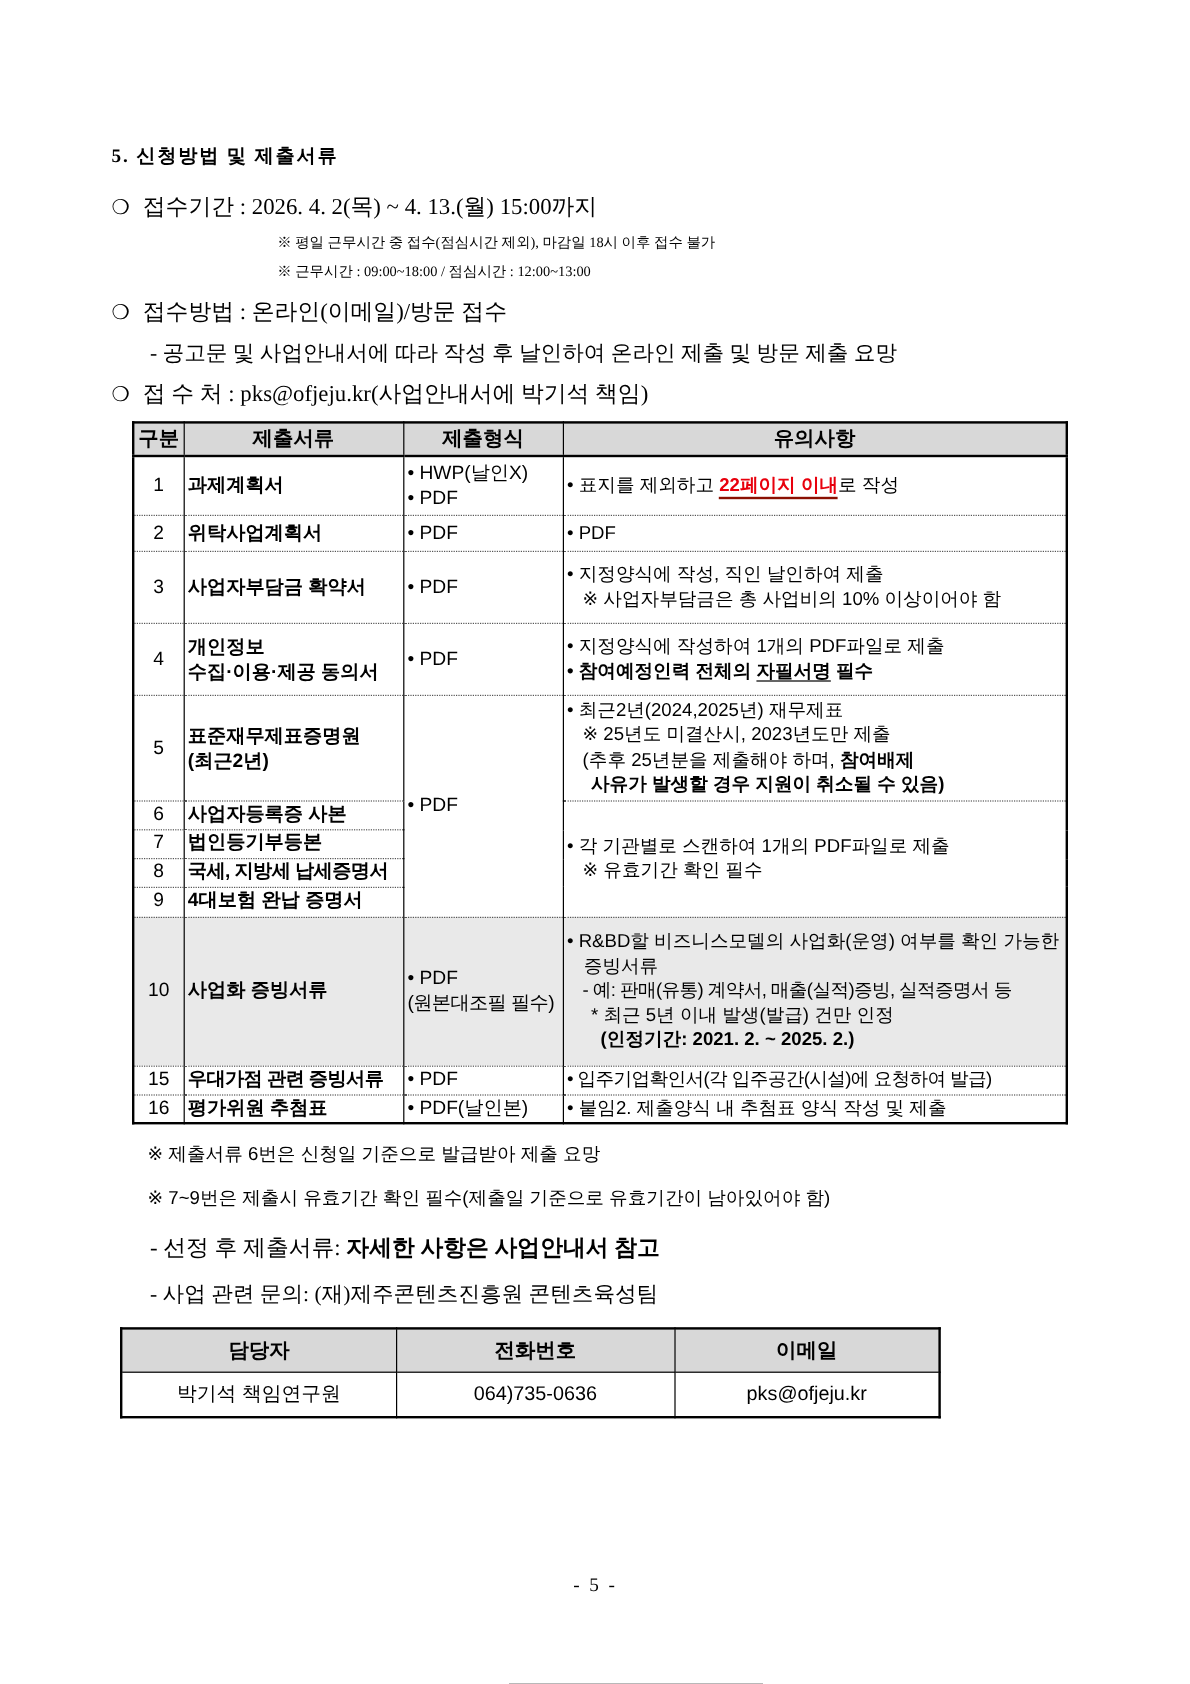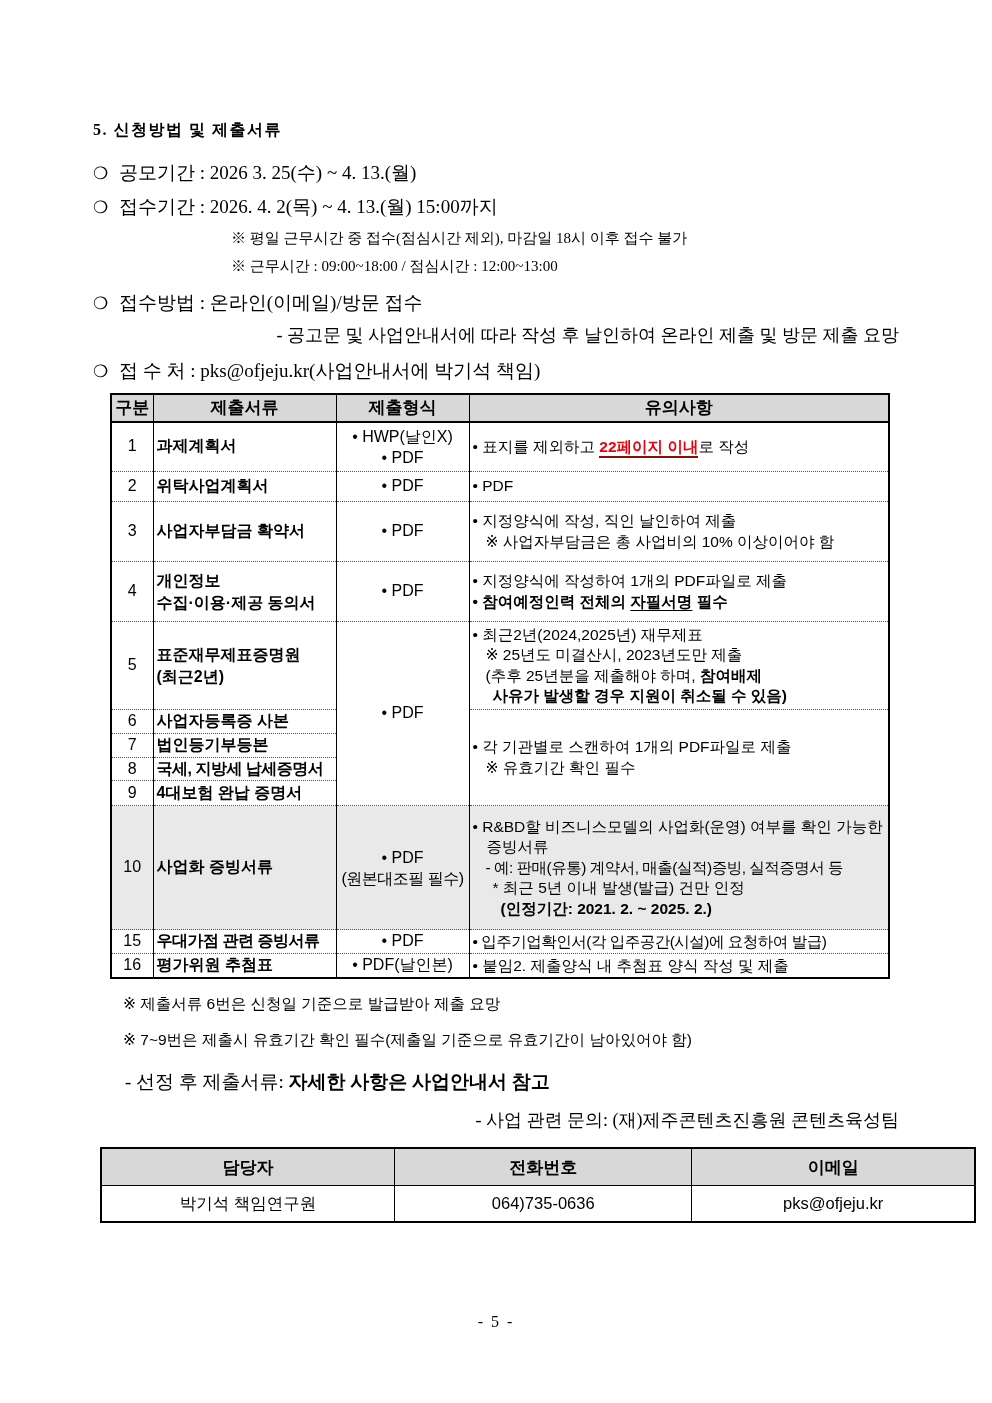--- a/index.html
+++ b/index.html
@@ -13,23 +13,23 @@
     width:992px;height:1403px;background:#ffffff;position:relative;
     margin:0 auto;overflow:hidden;color:#000;
     font-family:"Liberation Serif","DejaVu Serif",serif;
   }
   .content{position:absolute;left:93px;top:108px;width:806px;}
 
   .doc-title{font-size:16px;font-weight:bold;letter-spacing:1.5px;margin:12px 0 20px 0;}
 
   .line{font-size:19px;line-height:1.25;margin:0 0 10px 0;white-space:nowrap;}
   .line .bullet{display:inline-block;width:26px;font-size:17px;}
-  .subnote{font-size:15px;line-height:1.3;margin:0 0 9px 138px;white-space:nowrap;
+  .subnote{font-size:12px;line-height:1.3;margin:0 0 9px 138px;white-space:nowrap;
            font-family:"Liberation Serif","DejaVu Serif",serif;}
-  .dashline{font-size:18px;line-height:1.25;margin:0 0 12px 32px;white-space:nowrap;text-align:right;}
+  .dashline{font-size:18px;line-height:1.25;margin:0 0 12px 32px;white-space:nowrap;}
   .gap-s{margin-top:14px;}
 
   
   table.doc-table{
     border-collapse:collapse;table-layout:fixed;width:778px;
     margin:6px 0 0 17px;
     font-family:"Liberation Sans","DejaVu Sans",sans-serif;
     font-size:16px;
   }
   table.doc-table{border:2px solid #000;}
@@ -38,21 +38,21 @@
     font-size:17px;font-weight:bold;height:28px;padding:0;
   }
   .doc-table td{
     border-left:1px solid #000;border-right:1px solid #000;
     border-top:1px dotted #555;
     padding:1px 3px;vertical-align:middle;line-height:1.3;
   }
   .doc-table tr.first-row td{border-top:none;}
   .col-no{text-align:center;}
   .col-doc{text-align:left;font-weight:bold;}
-  .col-fmt{text-align:center;}
+  .col-fmt{}
   .col-note{text-align:left;padding:3px 7px;font-size:15.5px;}
   .h-r1 td{height:50px;} .h-r2 td{height:30px;} .h-r3 td{height:60px;}
   .h-r4 td{height:60px;} .h-r5 td{height:88px;} .h-r6 td{height:23px;}
   .h-r7 td{height:22px;} .h-r8 td{height:23px;} .h-r9 td{height:25px;}
   .h-r10 td{height:124px;} .h-r15 td{height:22px;} .h-r16 td{height:22px;}
   tr.shaded td{background:var(--shaded-row-bg);}
   .nl{line-height:1.32;}
   .ind1{padding-left:13px;}
   .ind2{padding-left:20px;}
   .ind3{padding-left:28px;}
@@ -62,42 +62,39 @@
   .u{text-decoration:underline;text-underline-offset:3px;}
   .tight{letter-spacing:-0.5px;}
 
   
   .tnote{font-family:"Liberation Sans","DejaVu Sans",sans-serif;font-size:15.5px;
          margin:15px 0 0 30px;white-space:nowrap;}
   .select-line{font-size:19px;margin:18px 0 14px 32px;white-space:nowrap;}
 
   
   table.contact-table{
-    border-collapse:collapse;table-layout:fixed;width:876px;margin:16px 0 0 7px;
+    border-collapse:collapse;table-layout:fixed;width:684px;margin:16px 0 0 7px;
     font-family:"Liberation Sans","DejaVu Sans",sans-serif;font-size:16.5px;
     border:2px solid #000;text-align:center;
   }
   .contact-table th{background:var(--table-header-bg);border:1px solid #000;border-bottom:1px solid #000;
                     height:37px;font-size:17px;font-weight:bold;}
   .contact-table td{border:1px solid #000;height:37px;}
 
   .pageno{position:absolute;left:0;bottom:72px;width:100%;text-align:center;
           font-size:16px;letter-spacing:2px;}
 </style>
 </head>
 <body>
 
 <div class="page">
   <div class="content">
 
     <h1 class="doc-title">5. 신청방법 및 제출서류</h1>
 
-    <div class="line">
-      <span class="bullet">❍</span><span>공모기간 : 2026 3. 25(수) ~ 4. 13.(월)</span>
-    </div>
     <div class="line">
       <span class="bullet">❍</span><span>접수기간 : 2026. 4. 2(목) ~ 4. 13.(월) 15:00까지</span>
     </div>
     <div class="subnote">※ 평일 근무시간 중 접수(점심시간 제외), 마감일 18시 이후 접수 불가</div>
     <div class="subnote">※ 근무시간 : 09:00~18:00 / 점심시간 : 12:00~13:00</div>
 
     <div class="line gap-s">
       <span class="bullet">❍</span><span>접수방법 : 온라인(이메일)/방문 접수</span>
     </div>
     <div class="dashline">- 공고문 및 사업안내서에 따라 작성 후 날인하여 온라인 제출 및 방문 제출 요망</div>

